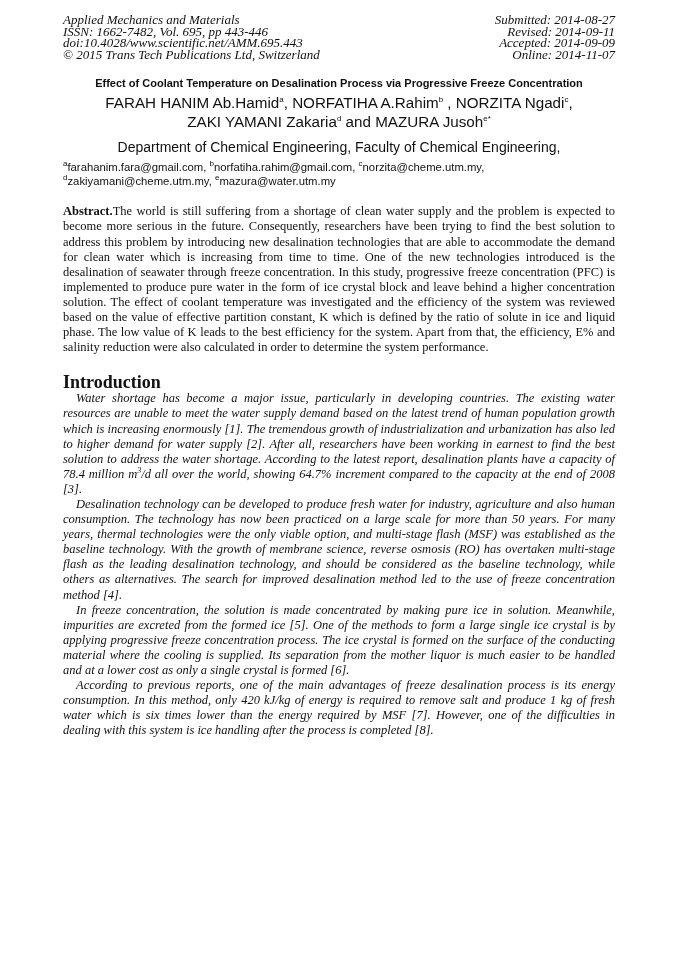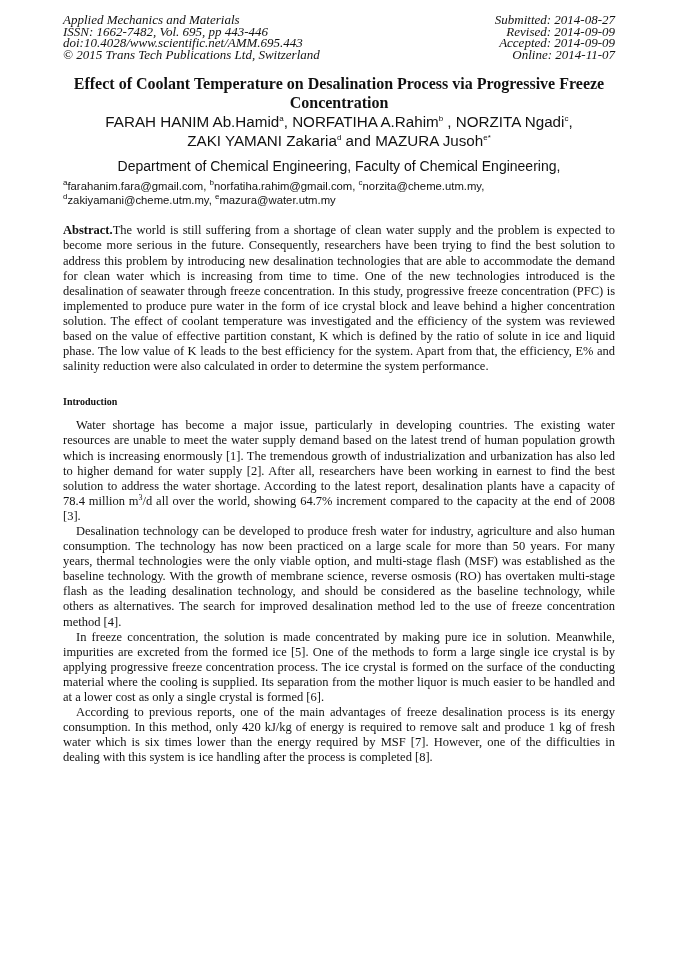--- a/index.html
+++ b/index.html
@@ -1,47 +1,47 @@
 <!DOCTYPE html>
 <html><head>
 <meta charset="utf-8">
 <style>
   html, body { margin: 0; padding: 0; background: #ffffff; }
   body { width: 678px; height: 959px; position: relative; overflow: hidden; color: #111; }
   .page { position: absolute; left: 63px; top: 14px; width: 552px; }
   .hdr { display: flex; justify-content: space-between; font-family: "Liberation Serif", serif; font-style: italic; font-size: 13px; line-height: 11.6px; }
   .hdr-right { text-align: right; }
-  .title { font-family: Liberation Serif, serif; font-weight: bold; font-size: 16px; line-height: 19px; text-align: center; margin-top: 14px; }
+  .title { font-family: Liberation Sans, sans-serif; font-weight: bold; font-size: 11px; line-height: 19px; text-align: center; margin-top: 14px; }
   .authors { font-family: "Liberation Sans", sans-serif; font-size: 15.2px; line-height: 19px; text-align: center; margin-top: 0; }
   .authors sup, .emails sup { font-size: 8px; vertical-align: super; line-height: 0; }
   .affil { font-family: "Liberation Sans", sans-serif; font-size: 14px; line-height: 21px; text-align: center; margin-top: 6px; }
   .emails { font-family: "Liberation Sans", sans-serif; font-size: 11.3px; line-height: 13.5px; text-align: left; margin-top: 3px; }
   .keywords { font-family: "Liberation Sans", sans-serif; font-size: 11.3px; line-height: 13.5px; text-align: justify; margin-top: 15px; }
   .keywords b { font-weight: bold; }
   .abstract, .para { font-family: "Liberation Serif", serif; font-size: 12.5px; line-height: 15.1px; text-align: justify; }
   .abstract { margin-top: 16px; }
-  .section { font-family: "Liberation Serif", serif; font-weight: bold; font-size: 10px; line-height: 15px; margin-top: 20px; margin-bottom: 9px; }
-  .para { text-indent: 13px; margin: 0; }
+  .section { font-family: "Liberation Serif", serif; font-weight: bold; font-size: 18px; line-height: 15px; margin-top: 20px; margin-bottom: 1px; }
+  .para { text-indent: 13px; margin: 0; font-style: italic; }
   sup.m { font-size: 8px; vertical-align: super; line-height: 0; }
 </style>
 </head>
 <body>
 
 <div class="page">
 
   <div class="hdr">
     <div>
       <div>Applied Mechanics and Materials</div>
       <div>ISSN: 1662-7482, Vol. 695, pp 443-446</div>
       <div>doi:10.4028/www.scientific.net/AMM.695.443</div>
       <div>© 2015 Trans Tech Publications Ltd, Switzerland</div>
     </div>
     <div class="hdr-right">
       <div>Submitted: 2014-08-27</div>
-      <div>Revised: 2014-09-09</div>
+      <div>Revised: 2014-09-11</div>
       <div>Accepted: 2014-09-09</div>
       <div>Online: 2014-11-07</div>
     </div>
   </div>
 
   <div class="title">Effect of Coolant Temperature on Desalination Process via Progressive Freeze Concentration</div>
 
   <div class="authors">
     <span>FARAH HANIM Ab.Hamid</span><sup>a</sup><span>, </span><span>NORFATIHA A.Rahim</span><sup>b</sup><span> , </span><span>NORZITA Ngadi</span><sup>c</sup><span>,</span><br>
     <span>ZAKI YAMANI Zakaria</span><sup>d</sup><span> and </span><span>MAZURA Jusoh</span><sup>e*</sup>

